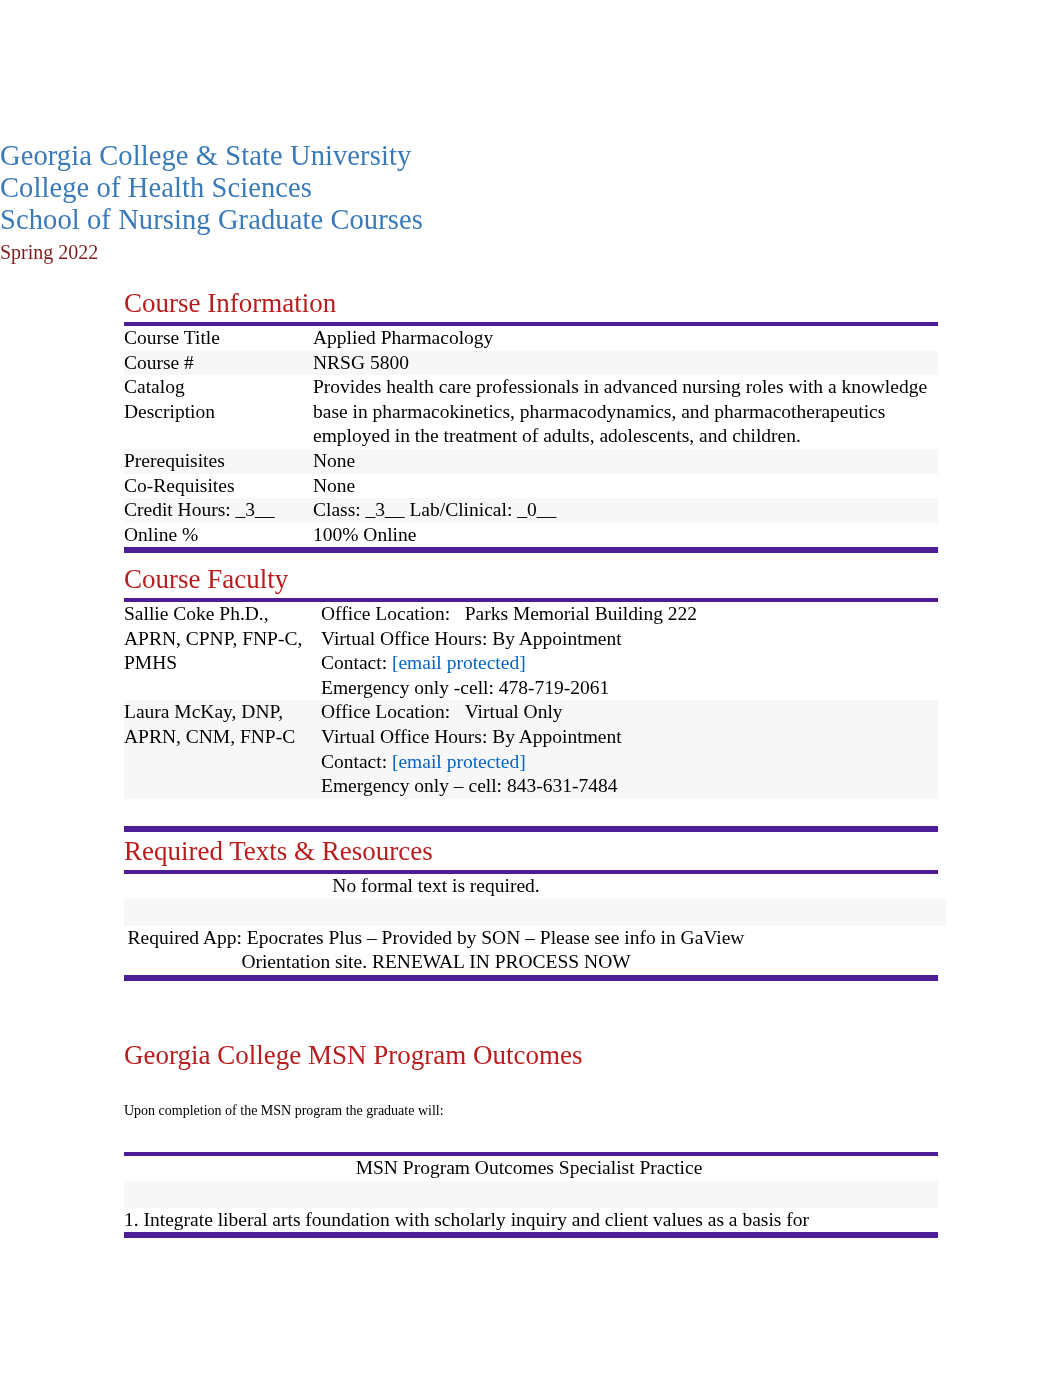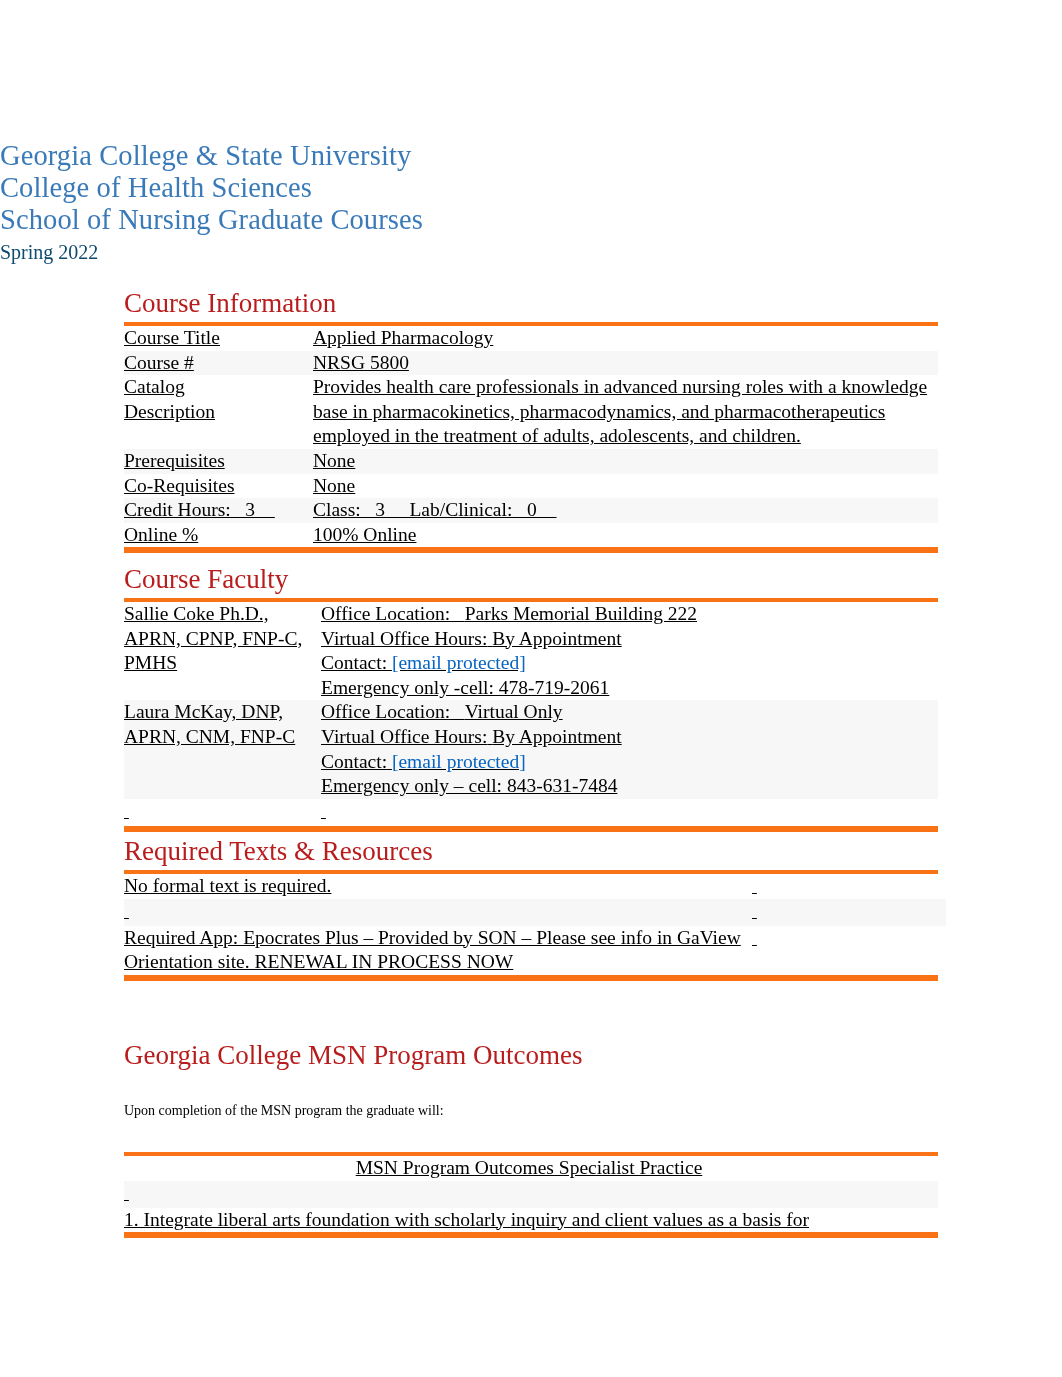--- a/index.html
+++ b/index.html
@@ -33,21 +33,21 @@
     font-family: "Liberation Serif", "DejaVu Serif", serif;
     font-size: 28.5px;
     line-height: 32px;
     color: #3A7AB8;
     font-weight: normal;
     letter-spacing: 0.1px;
   }
   .doc-subtitle {
     font-size: 20px;
     line-height: 28px;
-    color: #0c4a6e;
+    color: #7f1d1d;
     margin-top: 2px;
   }
 
   
   .h1 {
     font-family: "Liberation Serif", "DejaVu Serif", serif;
     font-size: 27px;
     line-height: 30px;
     color: #b91c1c;
     font-weight: normal;
@@ -73,24 +73,23 @@
   table.doc-table td {
     vertical-align: top;
     padding: 0 4px 0 0;
     border: none;
   }
   .band-a { background: #f7f7f7; }
   .band-b { background: #ffffff; }
 
   
   .table-frame {
-    background: #f97316;
+    background: #4c1d95;
     padding: 4px 0 6px 0;
     box-sizing: border-box;
-    text-decoration: underline;
   }
 
   .cell-label { width: 185px; }
   .cell-value { width: auto; }
 
   .fac-label { width: 193px; }
   .fac-value { width: auto; }
 
   a.maillink, .maillink {
     color: #0563C1;
@@ -210,21 +209,21 @@
           <td class="fac-value">&nbsp;</td>
         </tr>
       </tbody>
         </table>
     </div>
   </div>
 
   <div class="content" style="top:836px;">
     <div class="h1">Required Texts &amp; Resources</div>
 
-    <div class="table-frame" style="margin-top:4px;">
+    <div class="table-frame" style="margin-top:4px;text-align:center;">
       <table class="doc-table">
         <tbody>
             <tr class="band-b">
           <td class="rt-col1">No formal text is required.</td>
           <td class="rt-col2">&nbsp;</td>
         </tr>
         <tr class="band-a empty-row">
           <td class="rt-col1">&nbsp;</td>
           <td class="rt-col2">&nbsp;</td>
         </tr>

